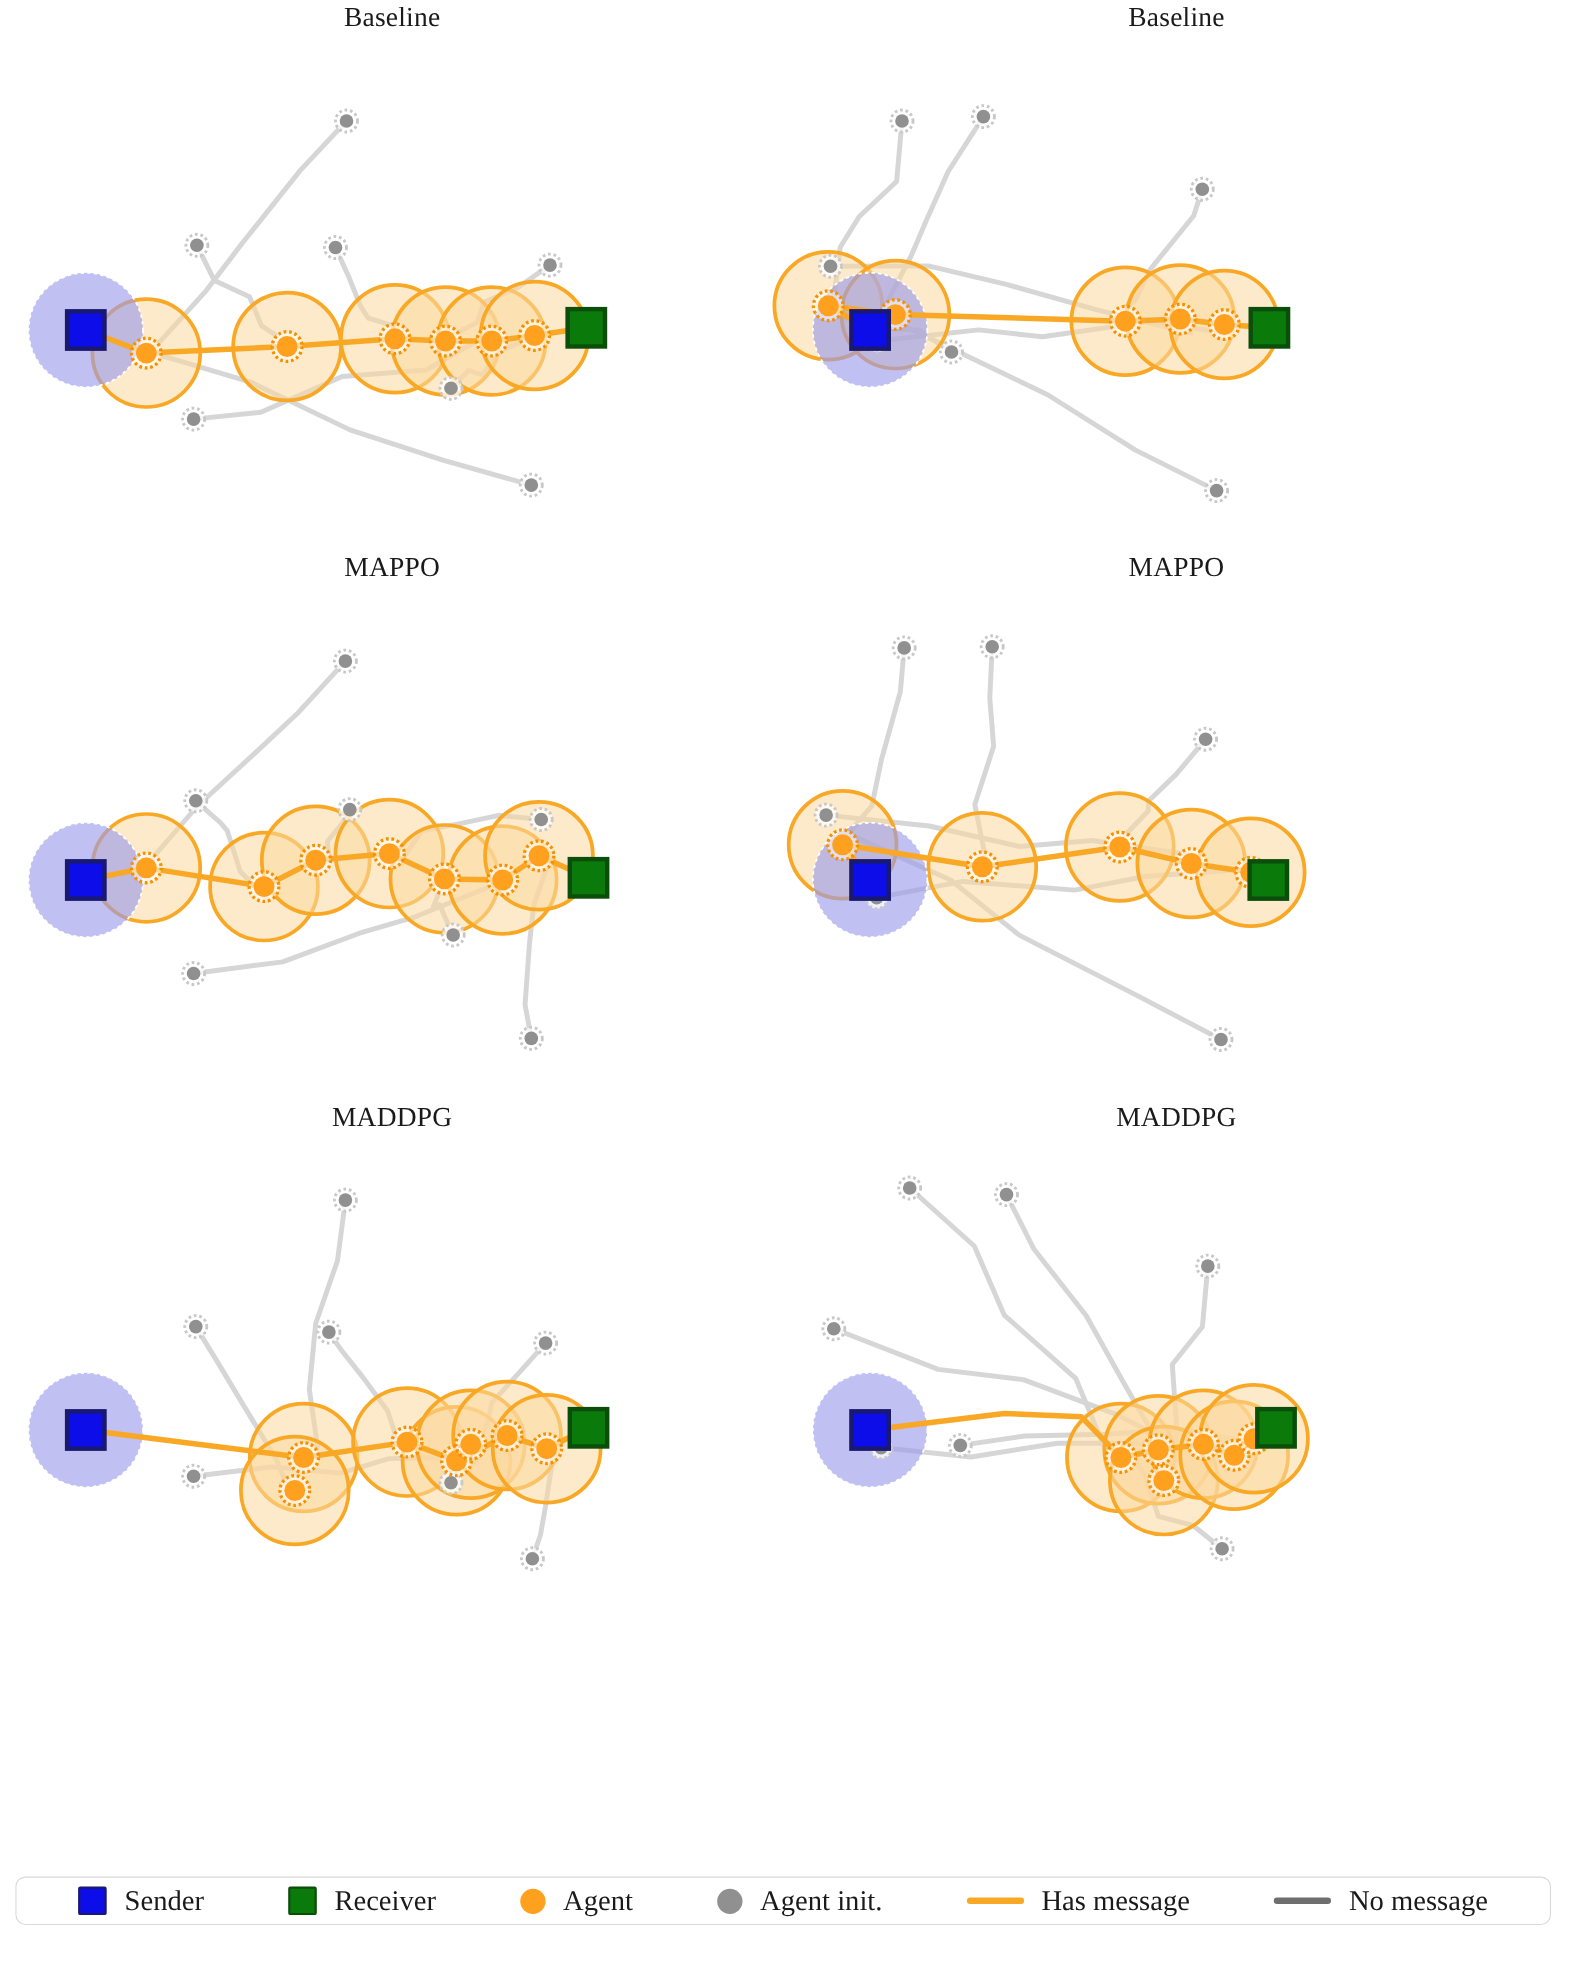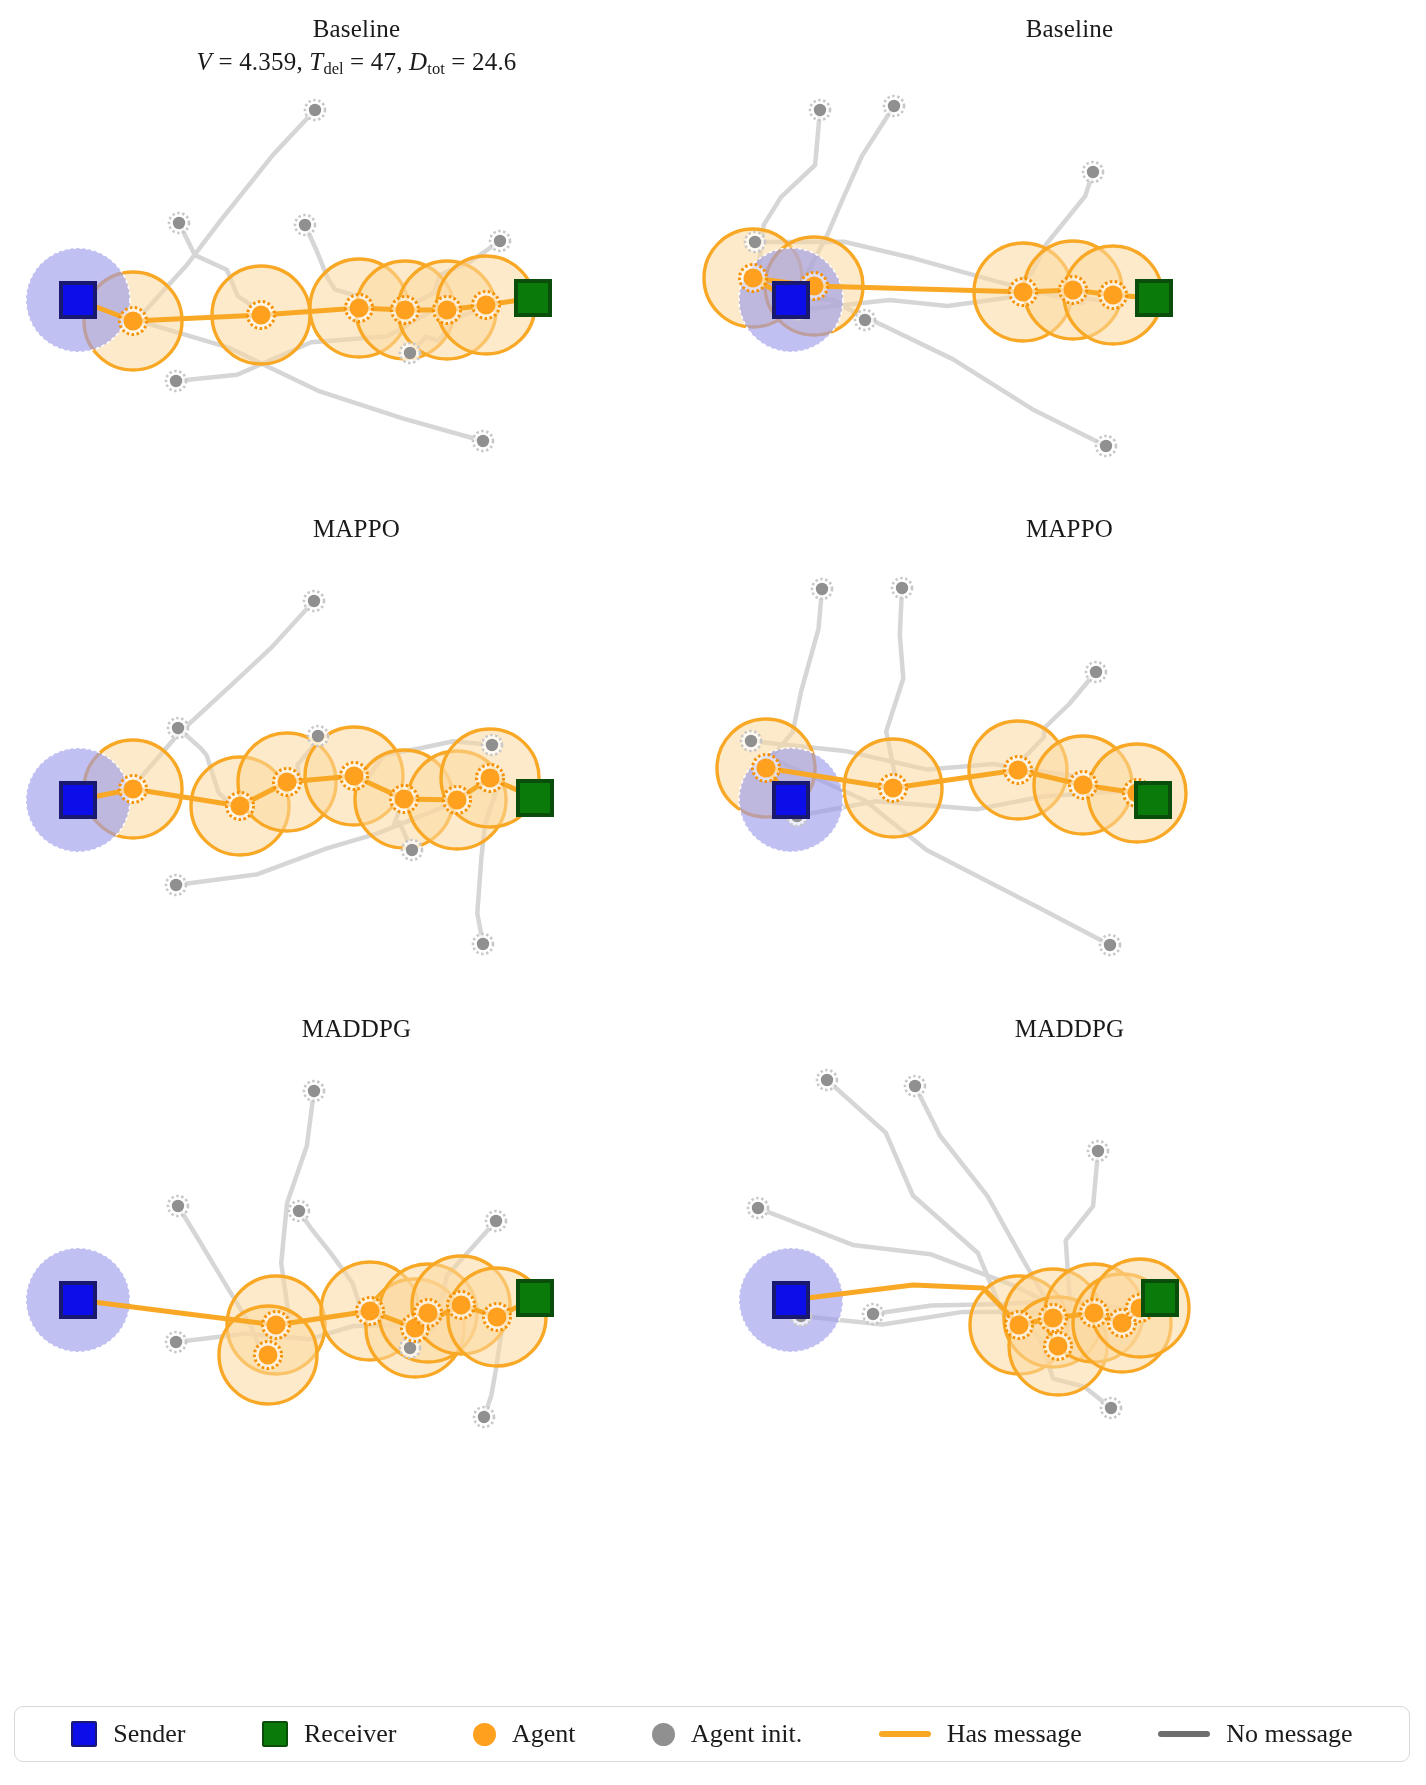--- a/index.html
+++ b/index.html
@@ -21,21 +21,21 @@
     width: 1426px;
     height: 1785px;
   }
   .panel {
     position: absolute;
     width: 713px;
     height: 500px;
   }
   .panel-title {
     position: absolute;
-    top: 12px;
+    top: 0;
     left: 0;
     width: 713px;
     text-align: center;
     font-family: "Liberation Serif", serif;
     font-size: 25px;
     line-height: 33px;
     color: #1a1a1a;
     letter-spacing: 0.2px;
   }
   .panel-title .line2 {
@@ -66,21 +66,21 @@
     height: 420px;
     overflow: visible;
   }
 
   
   #legend {
     position: absolute;
     left: 14px;
     top: 1706px;
     width: 1396px;
-    height: 56px;
+    height: 44px;
     box-sizing: border-box;
     border: 1.6px solid #d9d9d9;
     border-radius: 9px;
     background: #ffffff;
     display: flex;
     align-items: center;
     justify-content: space-around;
     padding: 0 18px;
   }
   .legend-entry {
@@ -133,21 +133,21 @@
   }
   .swatch-no {
     background: #6e6e6e;
   }
 </style>
 </head>
 <body>
 
 <div id="figure">
     <div class="panel" style="left: 0px; top: 0px;">
-      <div class="panel-title"><span>Baseline</span><span class="line2"><span class="mathvar">V</span><span> = </span><span>4.359</span><span>, </span><span class="mathvar">T</span><span class="sub">del</span><span> = </span><span>47</span><span>, </span><span class="mathvar">D</span><span class="sub">tot</span><span> = </span><span>24.6</span></span></div>
+      <div class="panel-title"><span>Baseline</span></div>
       <div class="plot">
         <svg class="canvas" viewBox="0 0 713 420">
           <g>
             <path d="M 315 32 L 273.0 76.9 L 220.5 142.7 L 187.3 186.4 L 132.0 247.3" fill="none" stroke="#d6d6d6" stroke-width="4.5" stroke-linecap="round" stroke-linejoin="round"></path>
             <path d="M 179 145 L 194.9 177.1 L 226.8 191.7 L 237.7 218.0 L 249.8 226.1" fill="none" stroke="#d6d6d6" stroke-width="4.5" stroke-linecap="round" stroke-linejoin="round"></path>
             <path d="M 305 147 L 316.9 173.3 L 327.6 200.0 L 334.8 211.3 L 369.9 221.8" fill="none" stroke="#d6d6d6" stroke-width="4.5" stroke-linecap="round" stroke-linejoin="round"></path>
             <path d="M 500 163 L 470.8 183.4 L 439.6 197.0 L 434.0 215.1 L 395.7 234.6" fill="none" stroke="#d6d6d6" stroke-width="4.5" stroke-linecap="round" stroke-linejoin="round"></path>
             <path d="M 176 303 L 237.1 296.8 L 311.1 264.2 L 387.5 258.3 L 439.4 228.6" fill="none" stroke="#d6d6d6" stroke-width="4.5" stroke-linecap="round" stroke-linejoin="round"></path>
             <path d="M 410 275 L 426.1 258.6 L 438.4 262.9 L 455.4 240.6 L 487.7 227.3" fill="none" stroke="#d6d6d6" stroke-width="4.5" stroke-linecap="round" stroke-linejoin="round"></path>
             <path d="M 483 363 L 402.6 340.3 L 318.2 312.8 L 228.7 269.7 L 130.1 240.3" fill="none" stroke="#d6d6d6" stroke-width="4.5" stroke-linecap="round" stroke-linejoin="round"></path>

